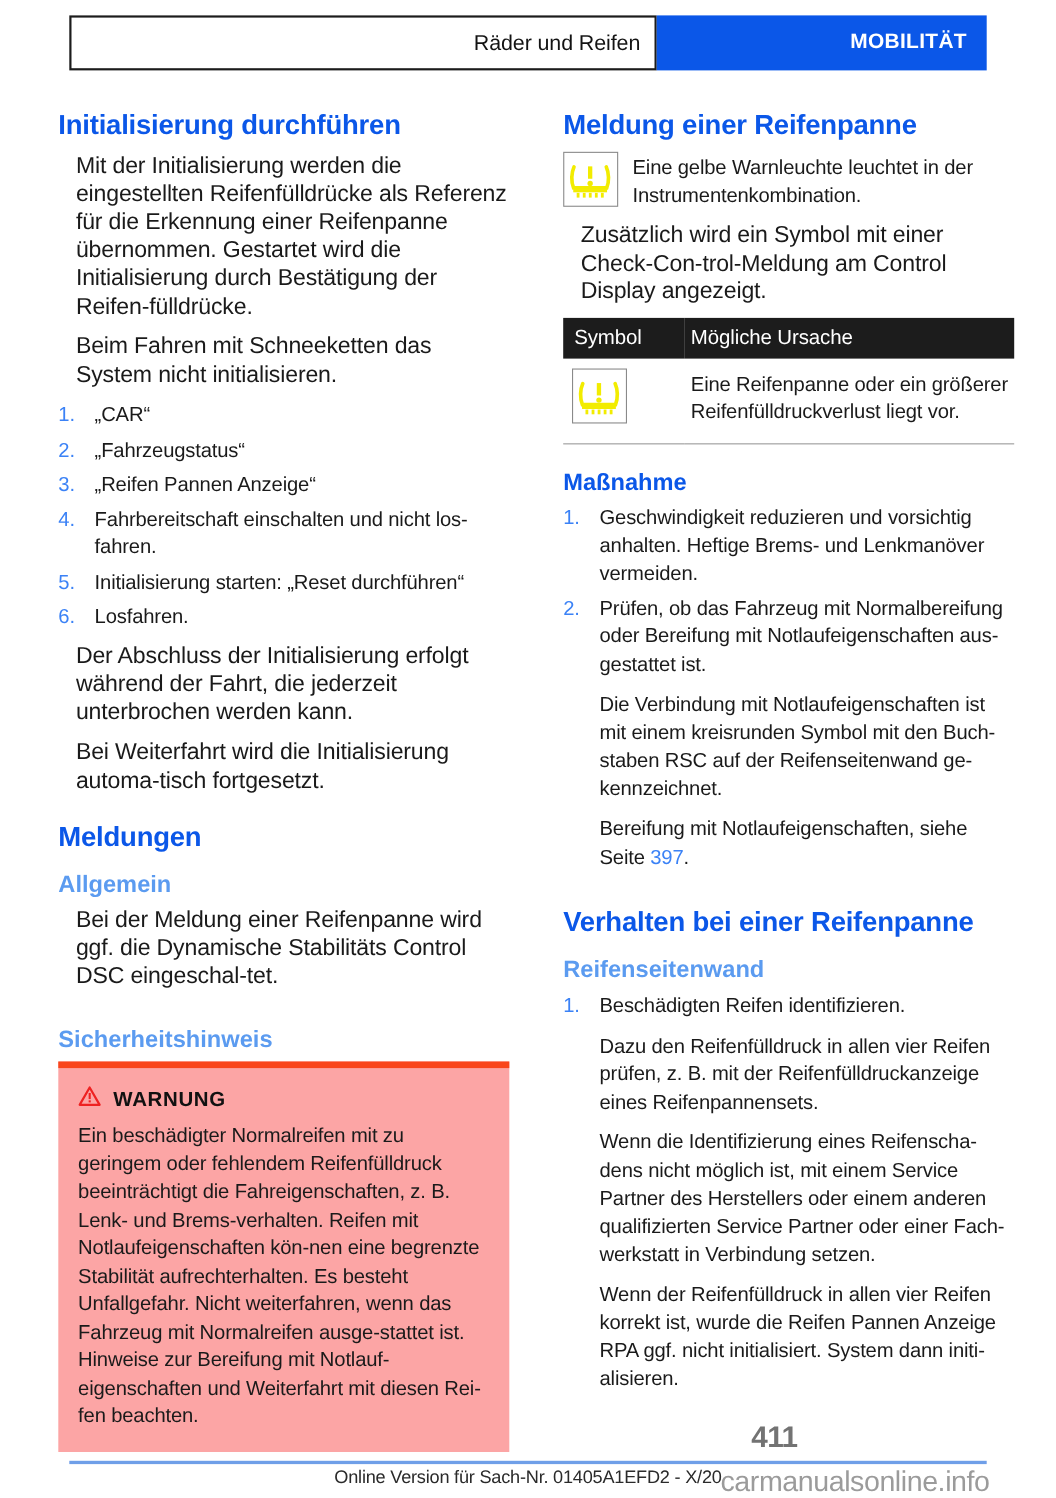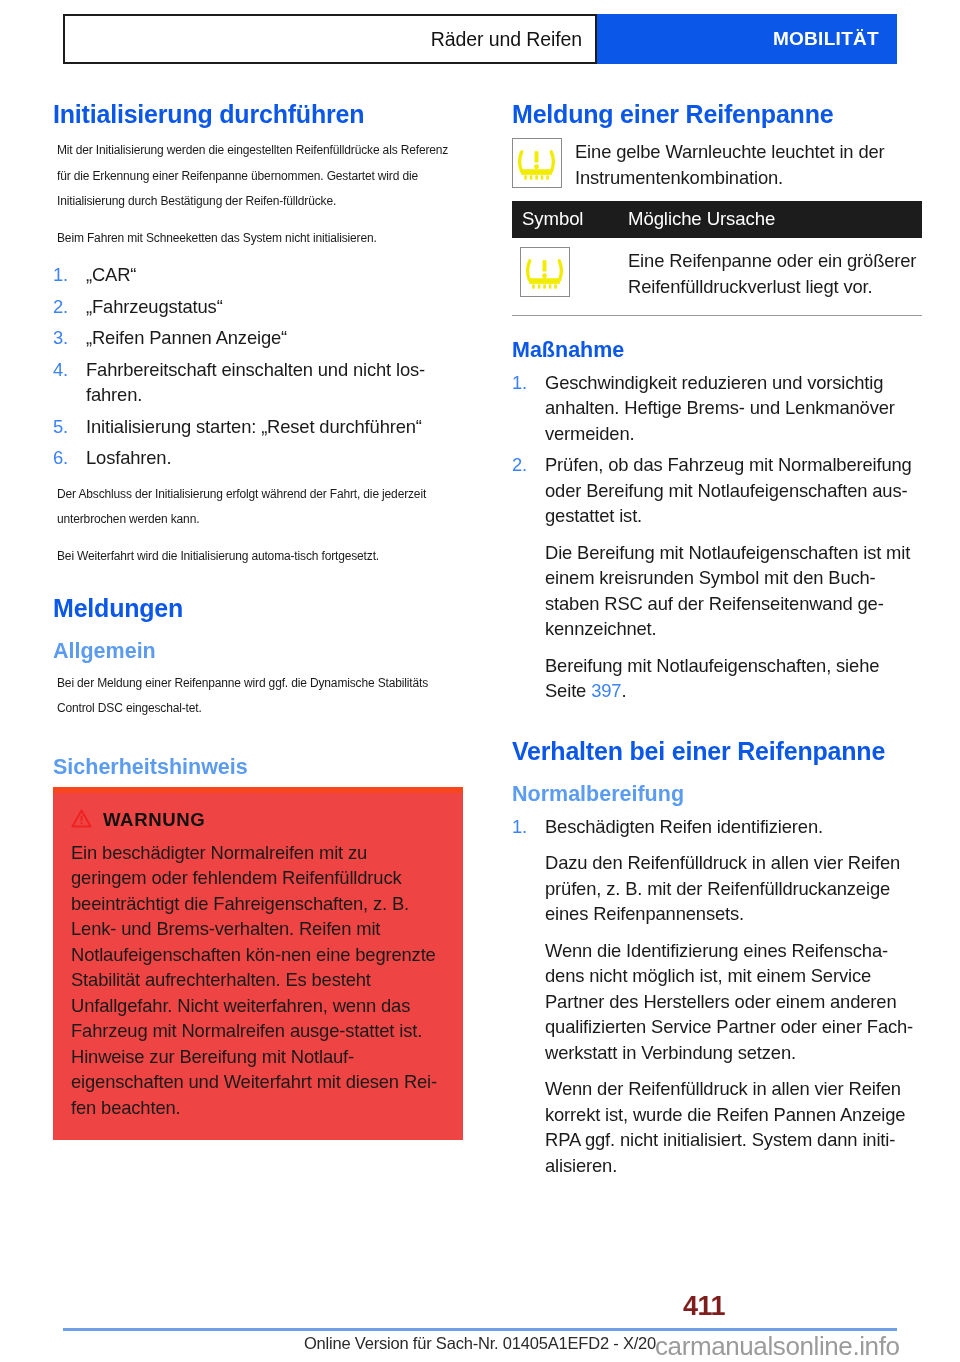--- a/index.html
+++ b/index.html
@@ -90,23 +90,23 @@
     line-height: 1.16;
   }
   h2.h-sub-dark {
     font-size: 21.5px;
     font-weight: bold;
     color: #0b57e8;
     margin: 0 0 7px 0;
     line-height: 1.16;
   }
   p.para {
-    font-size: 12px;
-    line-height: 25.5px;
-    margin: 0 0 11px 4px;
+    font-size: 21px;
+    line-height: 25.5px;
+    margin: 0 0 11px 16px;
     color: #1a1a1a;
     letter-spacing: -0.15px;
   }
 
   .spacer-lg { height: 22px; }
   .spacer-md { height: 14px; }
   .spacer-sm { height: 7px; }
 
   
   ol.steps {
@@ -135,21 +135,21 @@
     font-size: 18.4px;
     line-height: 25.5px;
   }
   ol.steps > li .sub {
     display: block;
     margin-top: 11px;
   }
 
   
   .warn-box {
-    background: #ef4444;
+    background: #fca5a5;
     border-top: 6px solid #f9461c;
     padding: 16px 18px 20px 18px;
     box-sizing: border-box;
     width: 410px;
   }
   .warn-head {
     display: flex;
     align-items: center;
     gap: 11px;
     margin-bottom: 8px;
@@ -230,21 +230,21 @@
     width: 834px;
     height: 3px;
     background: #6f9fe8;
   }
   .page-number {
     position: absolute;
     right: 63px;
     top: 1291px;
     font-size: 27px;
     font-weight: bold;
-    color: #7f1d1d;
+    color: #737373;
     letter-spacing: -0.5px;
   }
   .footer-note {
     position: absolute;
     left: 0;
     top: 1334px;
     width: 960px;
     text-align: center;
     font-size: 16.5px;
     color: #2a2a2a;
@@ -339,20 +339,21 @@
           <rect x="22.8" y="37.1" width="2.6" height="4.4" fill="#f2ec00"></rect>
           <rect x="28.4" y="37.1" width="2.6" height="4.4" fill="#f2ec00"></rect>
           <rect x="34.0" y="37.1" width="2.6" height="4.4" fill="#f2ec00"></rect>
           <rect x="22.0" y="12.5" width="4.0" height="11.5" fill="#f2ec00"></rect>
           <circle cx="24" cy="28.3" r="2.5" fill="#f2ec00"></circle>
         </svg>
       </span>
       <span class="icon-text">Eine gelbe Warnleuchte leuchtet in der Instrumentenkombination.</span>
     </div>
 
+    <p class="para">Zusätzlich wird ein Symbol mit einer Check-Con-trol-Meldung am Control Display angezeigt.</p>
 
     <table class="sym-table">
       <thead>
         <tr>
           <th class="c1">Symbol</th>
           <th class="c2">Mögliche Ursache</th>
         </tr>
       </thead>
       <tbody>
         <tr>
@@ -379,32 +380,32 @@
     <div class="spacer-lg"></div>
 
     <h2 class="h-sub-dark">Maßnahme</h2>
 
     <ol class="steps">
       <li>
         <span>Geschwindigkeit reduzieren und vorsichtig anhalten. Heftige Brems- und Lenkmanöver vermeiden.</span>
       </li>
       <li>
         <span>Prüfen, ob das Fahrzeug mit Normalbereifung oder Bereifung mit Notlaufeigenschaften aus-gestattet ist.</span>
-        <span class="sub">Die Bereifung mit Notlaufeigenschaften ist mit einem kreisrunden Symbol mit den Buch-staben RSC auf der Reifenseitenwand ge-kennzeichnet.</span>
+        <span class="sub">Die Verbindung mit Notlaufeigenschaften ist mit einem kreisrunden Symbol mit den Buch-staben RSC auf der Reifenseitenwand ge-kennzeichnet.</span>
         <span class="sub"><span>Bereifung mit Notlaufeigenschaften, siehe Seite </span><span class="pageref">397</span><span>.</span></span>
       </li>
     </ol>
 
     <div class="spacer-lg"></div>
 
     <h1 class="h-main">Verhalten bei einer Reifenpanne</h1>
 
     <div class="spacer-sm"></div>
 
-    <h2 class="h-sub">Normalbereifung</h2>
+    <h2 class="h-sub">Reifenseitenwand</h2>
 
     <ol class="steps">
       <li>
         <span>Beschädigten Reifen identifizieren.</span>
         <span class="sub">Dazu den Reifenfülldruck in allen vier Reifen prüfen, z. B. mit der Reifenfülldruckanzeige eines Reifenpannensets.</span>
         <span class="sub">Wenn die Identifizierung eines Reifenscha-dens nicht möglich ist, mit einem Service Partner des Herstellers oder einem anderen qualifizierten Service Partner oder einer Fach-werkstatt in Verbindung setzen.</span>
         <span class="sub">Wenn der Reifenfülldruck in allen vier Reifen korrekt ist, wurde die Reifen Pannen Anzeige RPA ggf. nicht initialisiert. System dann initi-alisieren.</span>
       </li>
     </ol>
 

